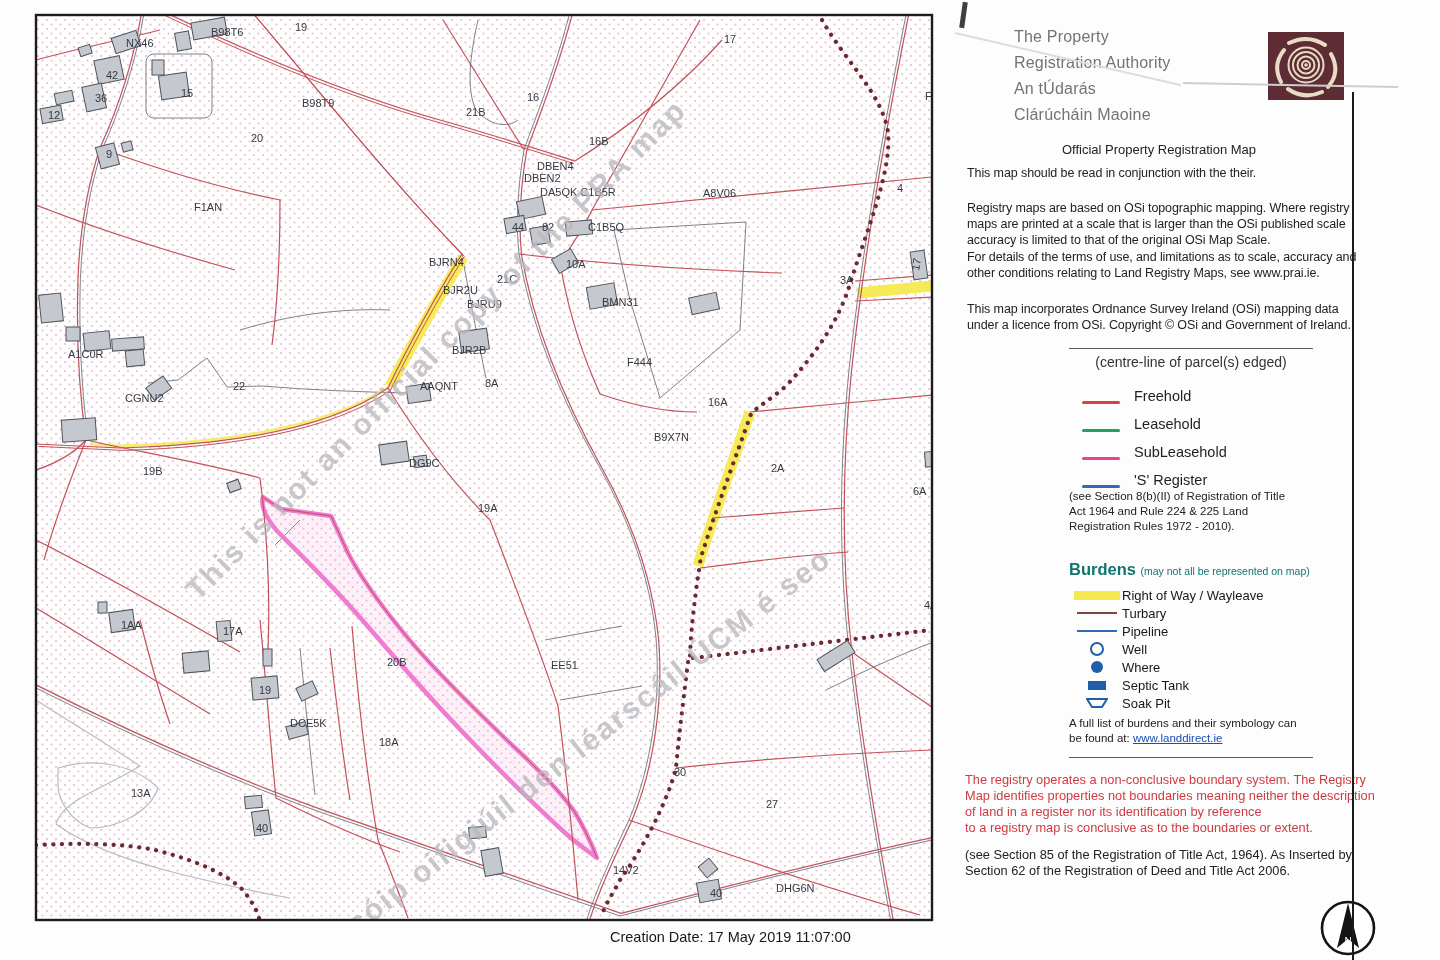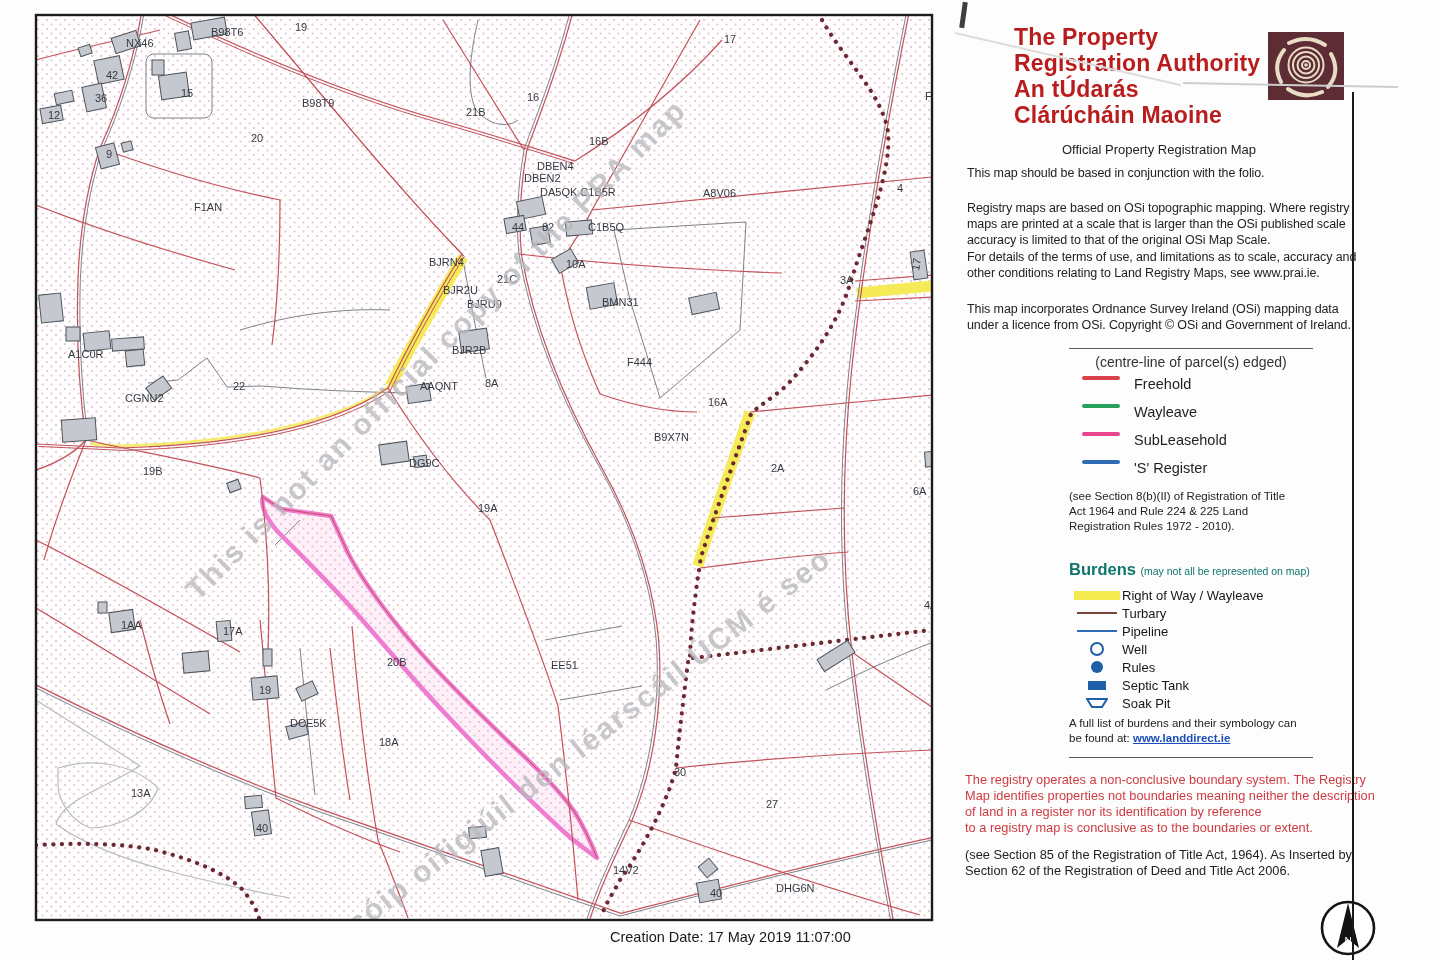--- a/index.html
+++ b/index.html
@@ -17,53 +17,53 @@
   .beads{stroke:#6e2831;stroke-width:4.2;fill:none;stroke-dasharray:.1 8.5;stroke-linecap:round}
   .bldg{fill:#c5c9cf;stroke:#4e545c;stroke-width:1}
   #map-labels text{font-family:"Liberation Sans",sans-serif;font-size:11px;fill:#343841}
   .wm text{font-family:"Liberation Sans",sans-serif;font-weight:600;font-size:30px;
            fill:#b9b9be;opacity:.78;letter-spacing:2px}
   .frame{fill:none;stroke:#1c1c1c;stroke-width:2.4}
   #creation-date{position:absolute;left:610px;top:929px;width:300px;text-align:left;
                  font-size:14.5px;color:#17181a}
   
   .abs{position:absolute}
-  #panel-title{left:1014px;top:24px;width:270px;font-size:23px;font-weight:bold;
-               line-height:26px;color:#b91c1c;letter-spacing:.2px}
+  #panel-title{left:1014px;top:24px;width:270px;font-size:16px;font-weight:normal;
+               line-height:26px;color:#737373;letter-spacing:.2px}
   #pra-logo{left:1268px;top:32px}
   #panel-subtitle{left:963px;top:142px;width:392px;text-align:center;font-size:13px;color:#222}
   .para{font-size:12.5px;line-height:16px;color:#222;white-space:pre-line;letter-spacing:-.1px}
   #para1{left:967px;top:165px;width:400px}
   #para2{left:967px;top:200px;width:400px}
   #para3{left:967px;top:249px;width:400px}
   #para4{left:967px;top:301px;width:400px}
   .divider{height:1px;background:#5a5a5a;width:244px;left:1069px}
   #divider1{top:348px}
   #divider2{top:757px}
   #centreline-note{left:1069px;top:354px;width:244px;text-align:center;font-size:14px;color:#333}
   #legend{left:1082px;top:376px}
-  .lg-row{display:flex;align-items:flex-start;height:28px}
+  .lg-row{display:flex;align-items:flex-end;height:28px}
   .lg-swatch{width:38px;height:3.5px;border-radius:2px;margin-right:14px}
   .lg-label{font-size:14.5px;color:#1d1f22}
   #legend-note{left:1069px;top:489px;width:260px;font-size:11.5px;line-height:15px;
                color:#222;white-space:pre-line}
   #burdens-title{left:1069px;top:560px;width:290px;font-size:16.5px;font-weight:bold;color:#0f766e}
   #burdens-title small{font-size:10.5px;font-weight:normal}
   #burdens{left:1072px;top:586px}
   .bd-row{display:flex;align-items:center;height:18px}
   .bd-sym{width:50px;display:flex;justify-content:center;align-items:center}
   .bd-label{font-size:13px;color:#15171a}
   .sym-bar{width:46px;height:9px}
   .sym-line{width:40px;height:2.5px}
   .sym-circle-o{width:10px;height:10px;border-radius:50%;border:2px solid}
   .sym-circle-f{width:12px;height:12px;border-radius:50%}
   .sym-rect{width:18px;height:9px}
   #burdens-footer{left:1069px;top:716px;width:280px;font-size:11.5px;line-height:15px;
                   color:#222;white-space:pre-line}
-  #landdirect-link{color:#1a4fbb;text-decoration:underline;font-weight:bold}
+  #landdirect-link{color:#1a4fbb;text-decoration:underline;font-weight:normal}
   #warning-text{left:965px;top:772px;width:435px;font-size:12.8px;line-height:16px;
                 color:#cf3b42;white-space:pre-line}
   #legal-note{left:965px;top:847px;width:435px;font-size:12.8px;line-height:16px;
               color:#222;white-space:pre-line}
   #compass{left:1318px;top:898px}
   #panel-vline{left:1352px;top:92px;width:2px;height:868px;background:#1a1a1a}
   .edge{background:#cecece;height:2px}
   #edge1{left:1183px;top:84px;width:215px;transform:rotate(1deg)}
   #edge2{left:955px;top:32px;width:232px;transform:rotate(13deg);transform-origin:left center;background:#dcdcdc}
   #edge-tick{left:961px;top:2px;width:5px;height:26px;background:#3f3f3f;transform:rotate(8deg)}
@@ -320,40 +320,40 @@
   <circle cx="38" cy="33" r="1.8" fill="#e9dcc4"></circle>
   <g stroke="#e9dcc4" fill="none" stroke-width="4" stroke-linecap="round">
     <path d="M21,11 Q40,2 57,13"></path>
     <path d="M63,22 Q73,40 60,55"></path>
     <path d="M54,60 Q36,68 20,57"></path>
     <path d="M13,50 Q4,33 16,18"></path>
   </g>
 </svg>
 
 <div class="abs" id="panel-subtitle">Official Property Registration Map</div>
-<div class="abs para" id="para1">This map should be based in conjunction with the folio.</div>
+<div class="abs para" id="para1">This map should be read in conjunction with the their.</div>
 <div class="abs para" id="para2">Registry maps are based on OSi topographic mapping. Where registry
 maps are printed at a scale that is larger than the OSi published scale
 accuracy is limited to that of the original OSi Map Scale.</div>
 <div class="abs para" id="para3">For details of the terms of use, and limitations as to scale, accuracy and
 other conditions relating to Land Registry Maps, see www.prai.ie.</div>
 <div class="abs para" id="para4">This map incorporates Ordnance Survey Ireland (OSi) mapping data
 under a licence from OSi. Copyright © OSi and Government of Ireland.</div>
 
 <div class="abs divider" id="divider1"></div>
 <div class="abs" id="centreline-note">(centre-line of parcel(s) edged)</div>
 
 <div class="abs" id="legend">
   <div class="lg-row">
     <span class="lg-swatch" style="background: rgb(217, 64, 74);"></span>
     <span class="lg-label">Freehold</span>
   </div>
   <div class="lg-row">
     <span class="lg-swatch" style="background: rgb(39, 160, 92);"></span>
-    <span class="lg-label">Wayleave</span>
+    <span class="lg-label">Leasehold</span>
   </div>
   <div class="lg-row">
     <span class="lg-swatch" style="background: rgb(232, 69, 142);"></span>
     <span class="lg-label">SubLeasehold</span>
   </div>
   <div class="lg-row">
     <span class="lg-swatch" style="background: rgb(47, 108, 179);"></span>
     <span class="lg-label">'S' Register</span>
   </div>
 </div>
@@ -389,21 +389,21 @@
   <div class="bd-row">
     <span class="bd-sym">
       <span class="sym-circle-o" style="border-color: rgb(31, 95, 168);"></span>
       </span>
     <span class="bd-label">Well</span>
   </div>
   <div class="bd-row">
     <span class="bd-sym">
       <span class="sym-circle-f" style="background: rgb(31, 95, 168);"></span>
       </span>
-    <span class="bd-label">Rules</span>
+    <span class="bd-label">Where</span>
   </div>
   <div class="bd-row">
     <span class="bd-sym">
       <span class="sym-rect" style="background: rgb(31, 95, 168);"></span>
       </span>
     <span class="bd-label">Septic Tank</span>
   </div>
   <div class="bd-row">
     <span class="bd-sym">
       <svg width="22" height="11" viewBox="0 0 22 11">

